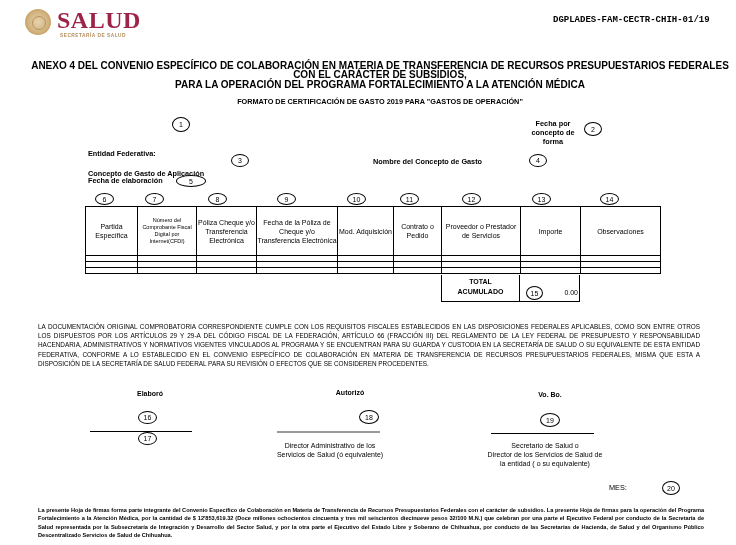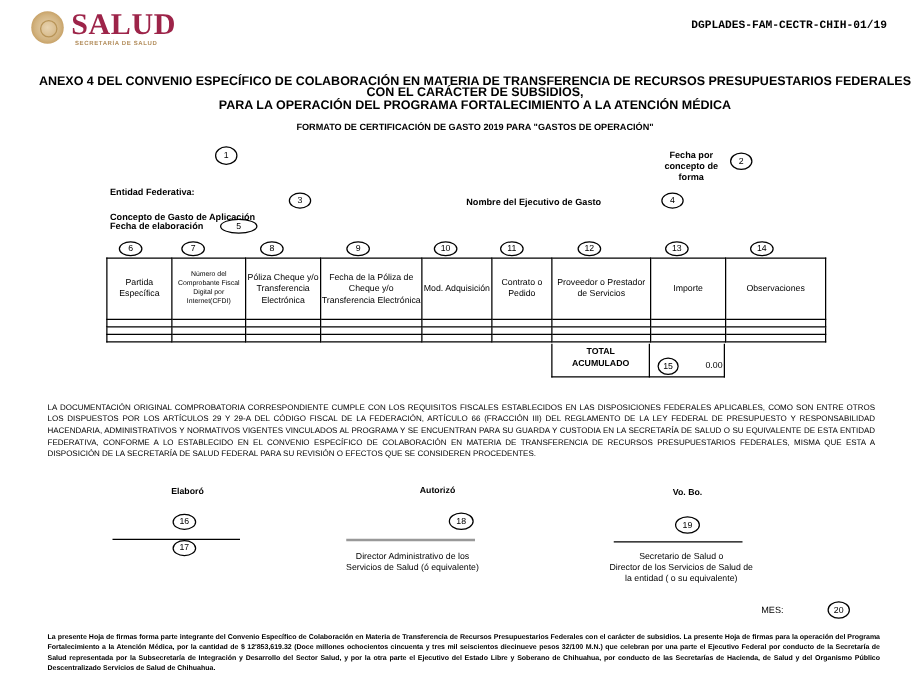--- a/index.html
+++ b/index.html
@@ -65,21 +65,21 @@
 
 <div class="abs lbl center" style="left:525px;top:119px;width:56px;line-height:9px;">
   <div>Fecha por</div>
   <div>concepto de</div>
   <div>forma</div>
 </div>
 <div class="oval" style="left:584px;top:122px;width:18px;height:14px;">2</div>
 
 <div class="abs lbl" style="left:88px;top:157px;margin-top:12px;">Concepto de Gasto de Aplicación</div>
 <div class="oval" style="left:231px;top:154px;width:18px;height:13px;">3</div>
-<div class="abs lbl" style="left:373px;top:157px;">Nombre del Ejecutivo de Gasto</div>
+<div class="abs lbl" style="left:373px;top:157px;">Nombre del Concepto de Gasto</div>
 <div class="oval" style="left:529px;top:154px;width:18px;height:13px;">4</div>
 
 <div class="abs lbl" style="left:88px;top:176px;">Fecha de elaboración</div>
 <div class="oval" style="left:176px;top:175px;width:30px;height:12px;">5</div>
 
 <div id="col-markers">
     <div class="oval" style="left: 95px; top: 193px; width: 19px; height: 12px;">6</div>
     <div class="oval" style="left: 145px; top: 193px; width: 19px; height: 12px;">7</div>
     <div class="oval" style="left: 208px; top: 193px; width: 19px; height: 12px;">8</div>
     <div class="oval" style="left: 277px; top: 193px; width: 19px; height: 12px;">9</div>

